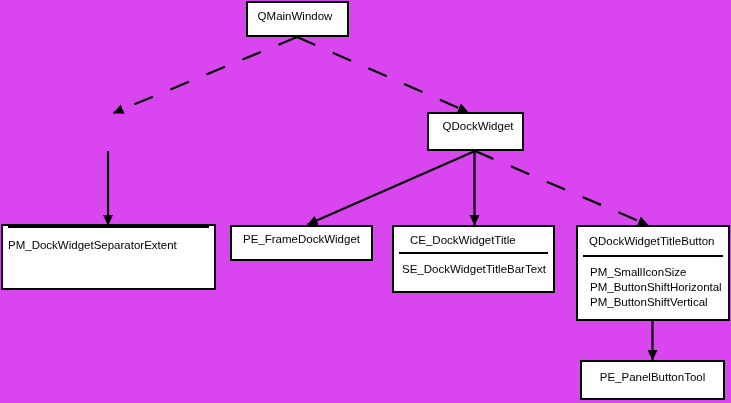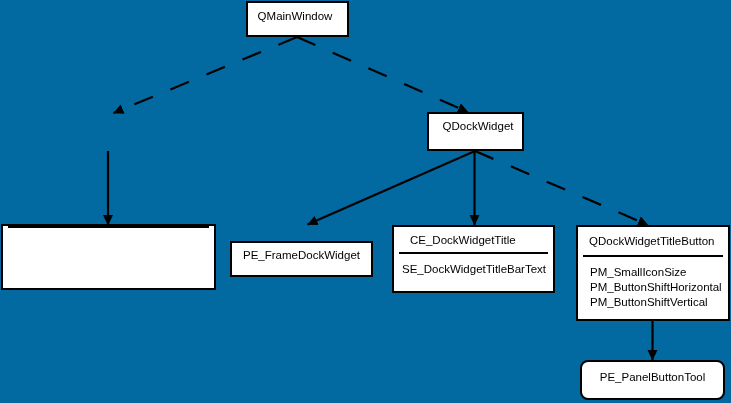--- a/index.html
+++ b/index.html
@@ -1,17 +1,17 @@
 <!DOCTYPE html>
 <html><head>
 <meta charset="utf-8">
 <style>
   html,body { margin:0; padding:0; background:#ffffff; }
   #canvas {
-    position:relative; width:731px; height:403px; background:#0369a1;
+    position:relative; width:731px; height:403px; background:#d946ef;
     font-family:"Liberation Sans", sans-serif; color:#000000; overflow:hidden;
   }
   #edges { position:absolute; left:0; top:0; width:731px; height:403px; }
   .node {
     position:absolute; box-sizing:border-box; background:#ffffff;
     border:2px solid #000000; font-size:11.5px; line-height:14px;
   }
   .single { text-align:center; padding-top:5px; }
   .pad6 { padding-top:6px; }
   .pad8 { padding-top:8px; }
@@ -43,39 +43,40 @@
     <span>QMainWindow</span>
   </div>
 
 
   <div class="node single" style="left:427px; top:112px; width:97px; height:39px; padding-left:5px;text-align:center;">
     <span>QDockWidget</span>
   </div>
 
   <div class="node" style="left:1px; top:224px; width:215px; height:66px;">
     <div class="sep"></div>
+    <div style="padding:10px 0 0 5px;">PM_DockWidgetSeparatorExtent</div>
   </div>
 
-  <div class="node single" style="left:230px; top:225px; width:143px; height:36px;margin-top:16px;">
+  <div class="node single" style="left:230px; top:225px; width:143px; height:36px;">
     <span>PE_FrameDockWidget</span>
   </div>
 
   <div class="node" style="left:392px; top:225px; width:163px; height:68px;">
     <div class="sect-title" style="height:25px; padding:6px 0 0 16px;border-radius:6px;">CE_DockWidgetTitle</div>
     <div class="sep"></div>
     <div style="padding:8px 0 0 8px;">SE_DockWidgetTitleBarText</div>
   </div>
 
   <div class="node" style="left:576px; top:225px; width:154px; height:96px;">
     <div class="sect-title" style="height:28px; padding:7px 0 0 11px;">QDockWidgetTitleButton</div>
     <div class="sep"></div>
     <div class="members" style="padding:8px 0 0 12px; line-height:15.2px;">
       <div>PM_SmallIconSize</div>
       <div>PM_ButtonShiftHorizontal</div>
       <div>PM_ButtonShiftVertical</div>
     </div>
   </div>
 
-  <div class="node single pad8" style="left:580px; top:360px; width:145px; height:40px;border-radius:8px;">
+  <div class="node single pad8" style="left:580px; top:360px; width:145px; height:40px;">
     <span>PE_PanelButtonTool</span>
   </div>
 
 </div>
 
 </body></html>

